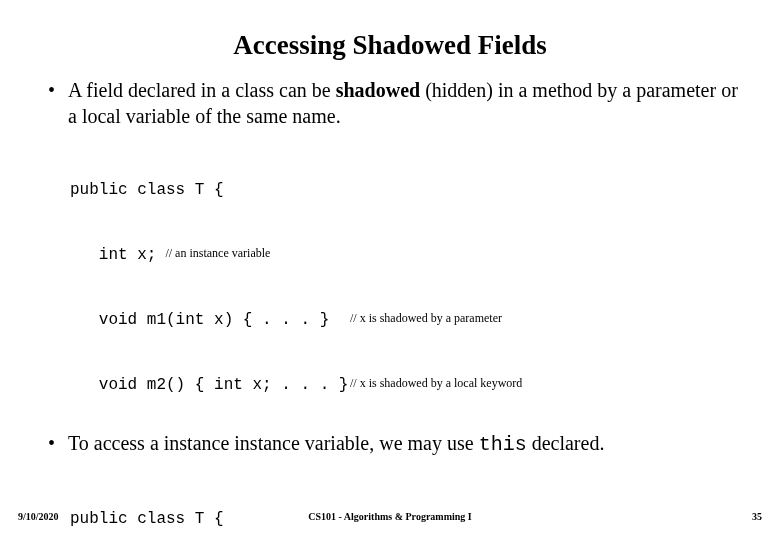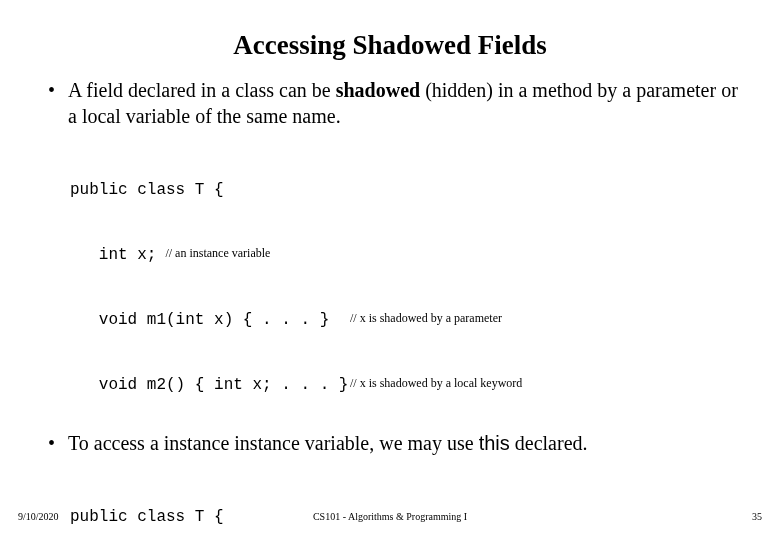--- a/index.html
+++ b/index.html
@@ -49,33 +49,34 @@
   }
   .code-left {
     width: 280px;
     font-family: "Courier New", Courier, monospace;
   }
   .inline-comment {
     font-family: "Times New Roman", Times, serif;
     font-size: 12px;
   }
   .mono {
-    font-family: Liberation Sans, sans-serif;
+    font-family: Liberation Mono, monospace;
   }
   .footer {
     position: absolute;
     bottom: 18px;
     left: 0;
     width: 780px;
     display: flex;
     justify-content: space-between;
     align-items: center;
     padding: 0 18px;
     font-size: 10px;
     font-family: "Times New Roman", Times, serif;
+    font-weight: bold;
   }
   .footer-center {
     position: absolute;
     left: 50%;
     transform: translateX(-50%);
   }
 </style>
 </head>
 <body>
 

